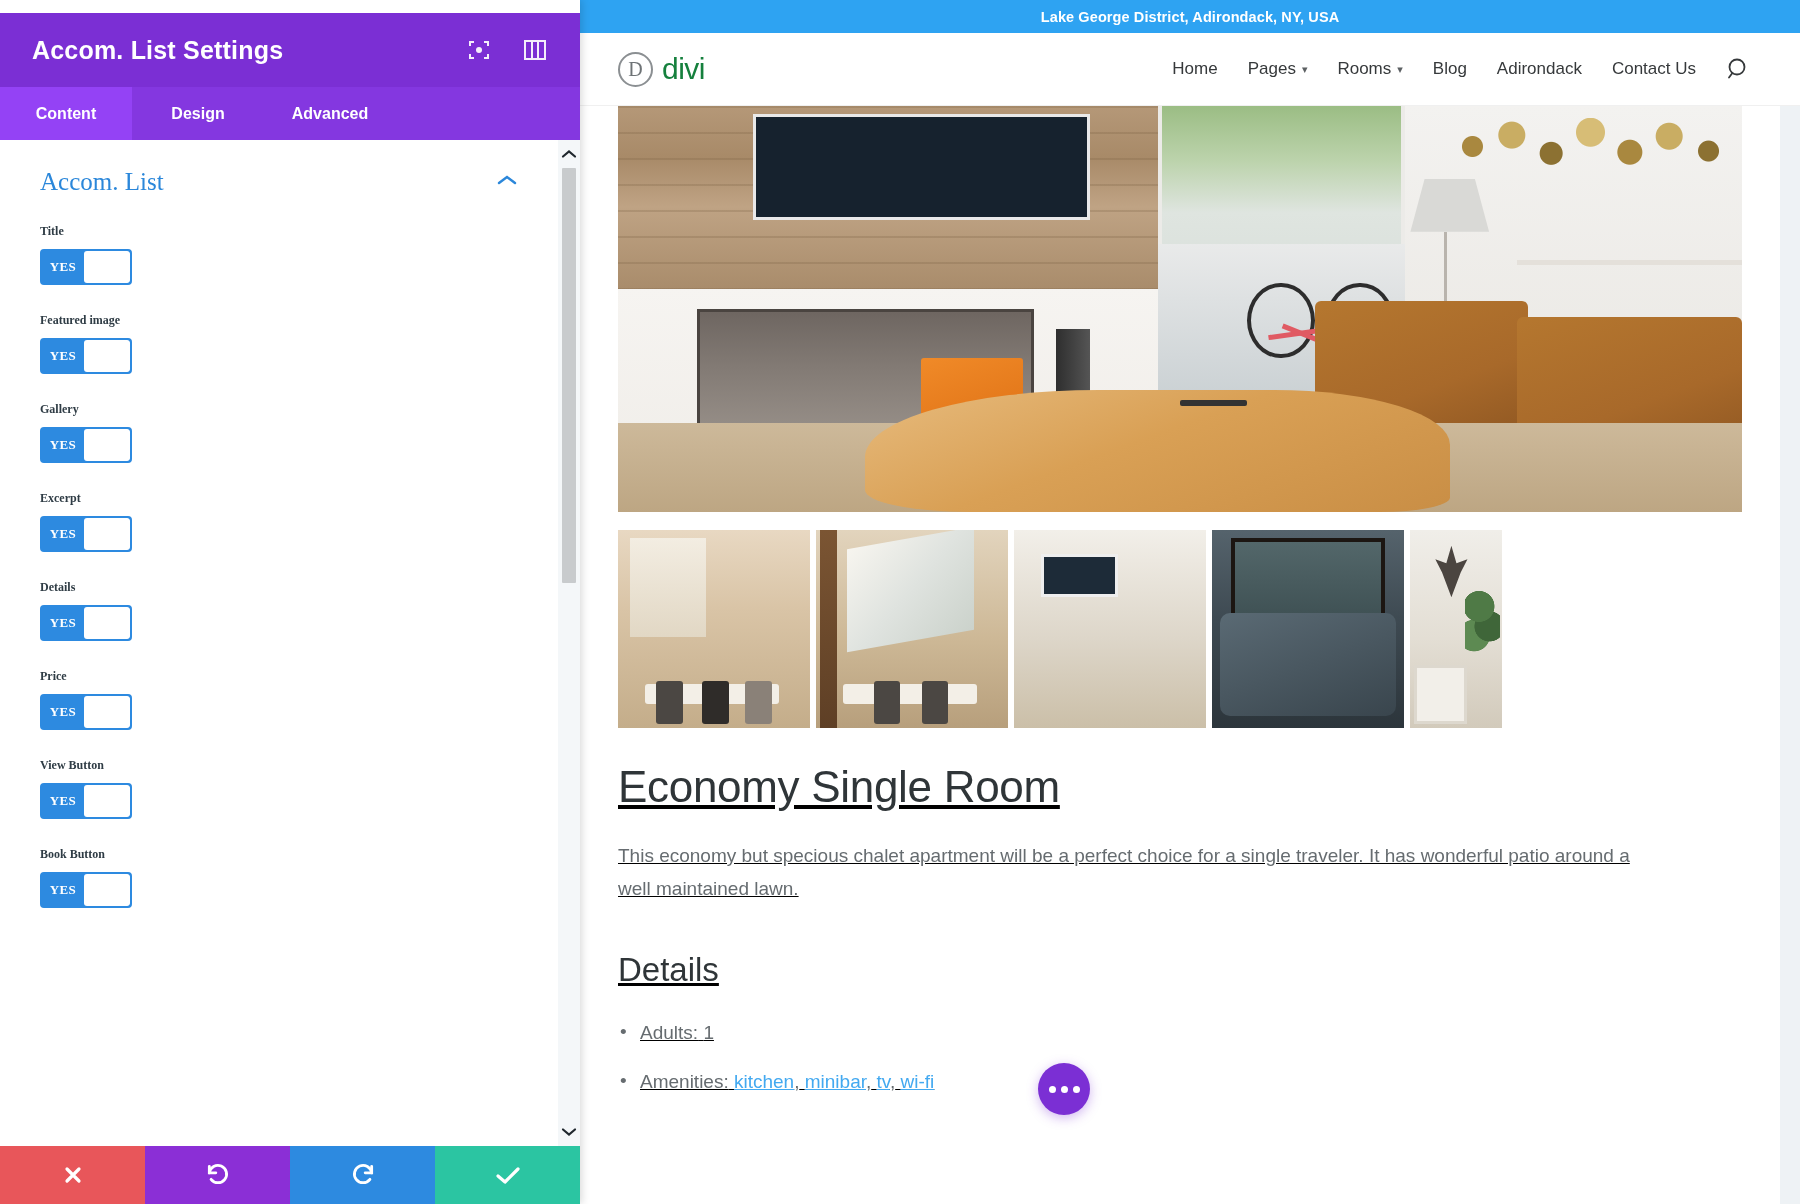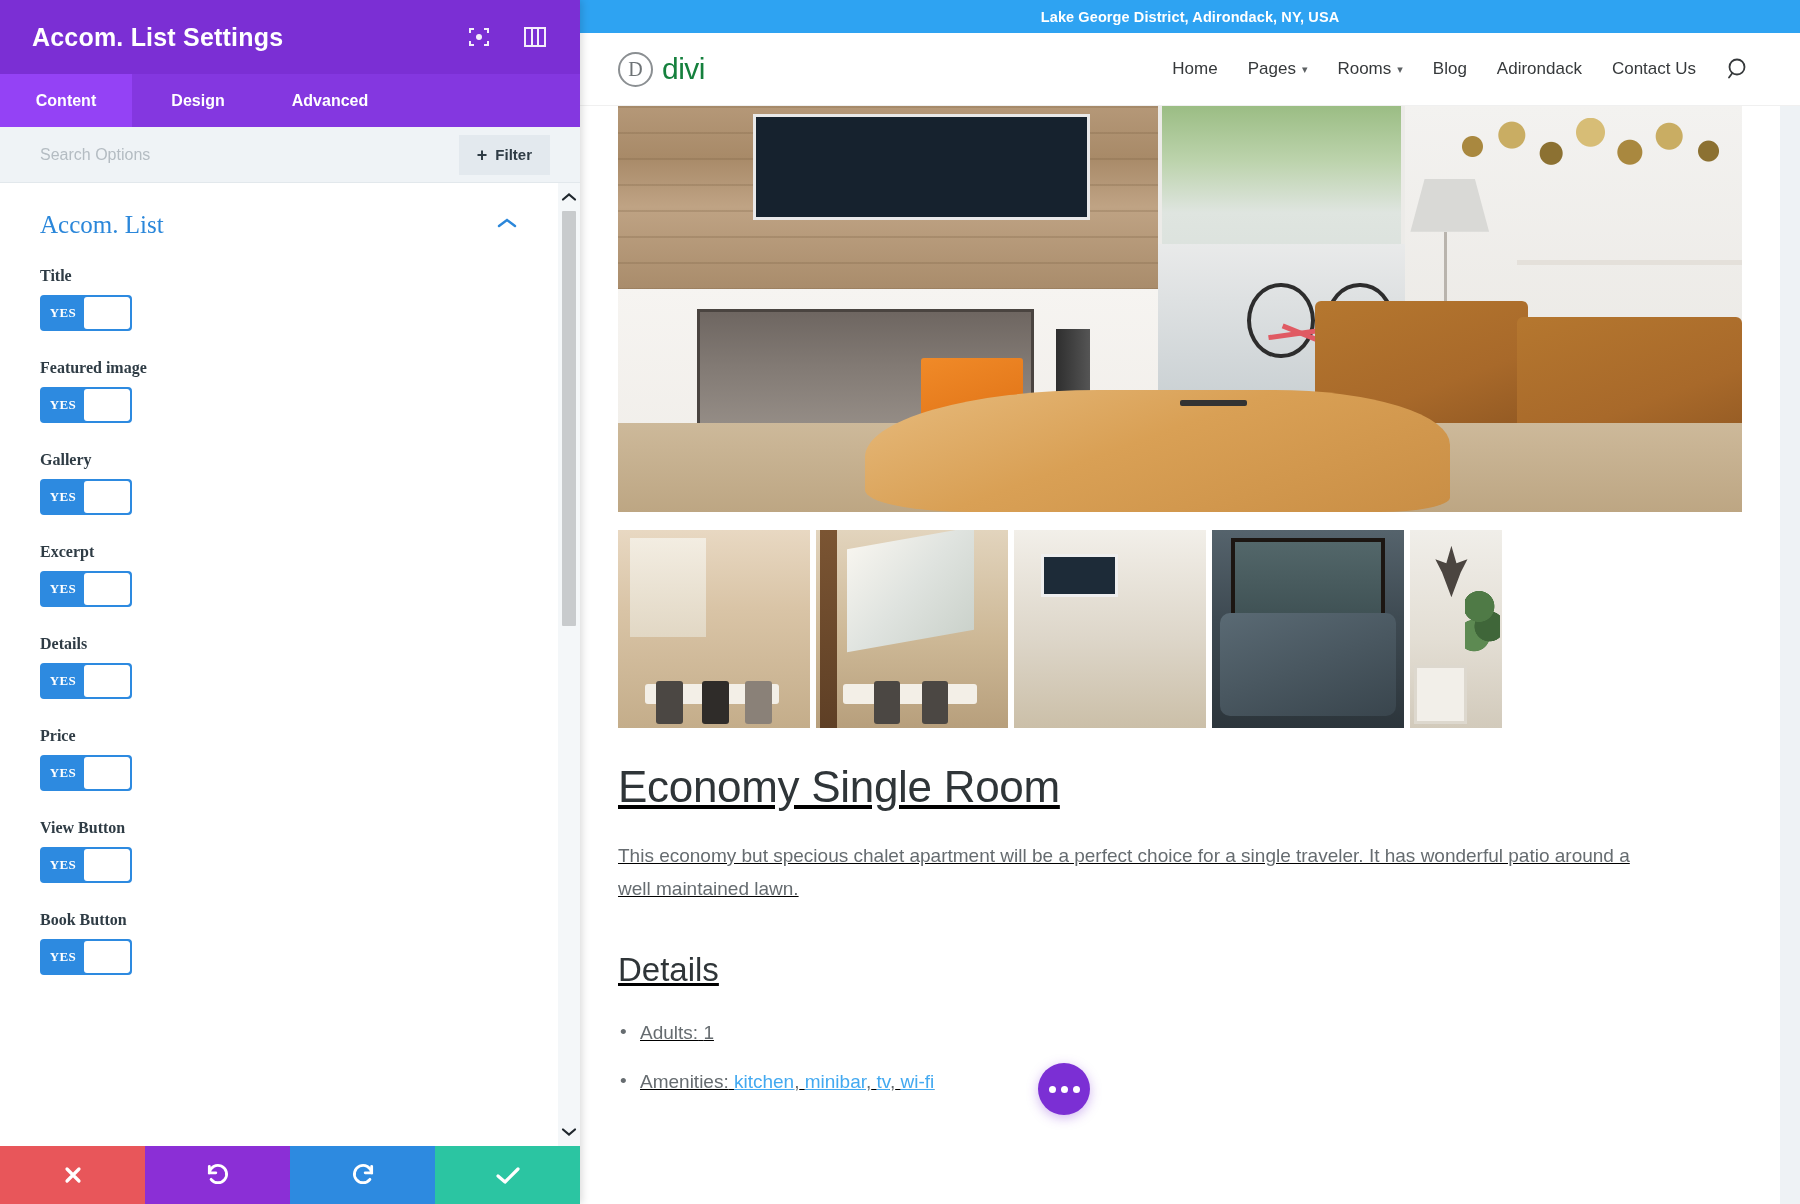--- a/index.html
+++ b/index.html
@@ -17,20 +17,21 @@
     width: 580px; height: 1204px;
     background: #ffffff;
     display: flex; flex-direction: column;
     box-shadow: 2px 0 8px rgba(0,0,0,0.15);
     z-index: 40;
   }
   .sp-header {
     height: 74px; background: #7b2fd4;
     display: flex; align-items: center;
     padding: 0 32px;
+    margin-top: 13px;
   }
   .sp-title {
     color: #ffffff; font-size: 25px; font-weight: bold;
     letter-spacing: 0.2px; flex: 1;
   }
   .sp-header-icons { display: flex; align-items: center; gap: 30px; }
   .sp-ic { width: 26px; height: 26px; opacity: 0.92; cursor: pointer;
            display:flex; align-items:center; justify-content:center; }
   .sp-ic svg { display: block; }
 
@@ -83,21 +84,21 @@
     display: flex; align-items: center; justify-content: space-between;
     margin-bottom: 28px;
   }
   .sp-section-title {
     color: #2b87da; font-size: 25px; font-weight: normal;
   }
   .sp-chev { color: #2b87da; }
 
   .opt-row { margin-bottom: 28px; }
   .opt-label {
-    font-size: 16px; font-weight: bold; color: #2f3c45;
+    font-size: 12px; font-weight: bold; color: #2f3c45;
     margin-bottom: 10px;
   }
   .toggle {
     width: 92px; height: 36px;
     border: 2px solid #2d8ae0; border-radius: 4px;
     background: #2d8ae0; display: flex; align-items: stretch;
     cursor: pointer; overflow: hidden;
   }
   .toggle-label {
     flex: 1; display: flex; align-items: center; justify-content: center;
@@ -422,27 +423,20 @@
         </div>
       </div>
     </div>
 
     <div class="sp-tabs">
       <div class="sp-tab active">Content</div>
       <div class="sp-tab">Design</div>
       <div class="sp-tab">Advanced</div>
     </div>
 
-    <div class="sp-search-row">
-      <input class="sp-search-input" type="text" placeholder="Search Options" style="">
-      <button class="sp-filter-btn">
-        <span class="sp-filter-plus">+</span>
-        <span>Filter</span>
-      </button>
-    </div>
 
     <div class="sp-body">
       <div class="sp-scroll-area">
 
         <div class="sp-section-head">
           <div class="sp-section-title">Accom. List</div>
           <div class="sp-chev">
             <svg width="22" height="14" viewBox="0 0 22 14" fill="none" stroke="#2b87da" stroke-width="2.4" stroke-linecap="round">
               <path d="M3 10L11 4l8 6"></path>
             </svg>

